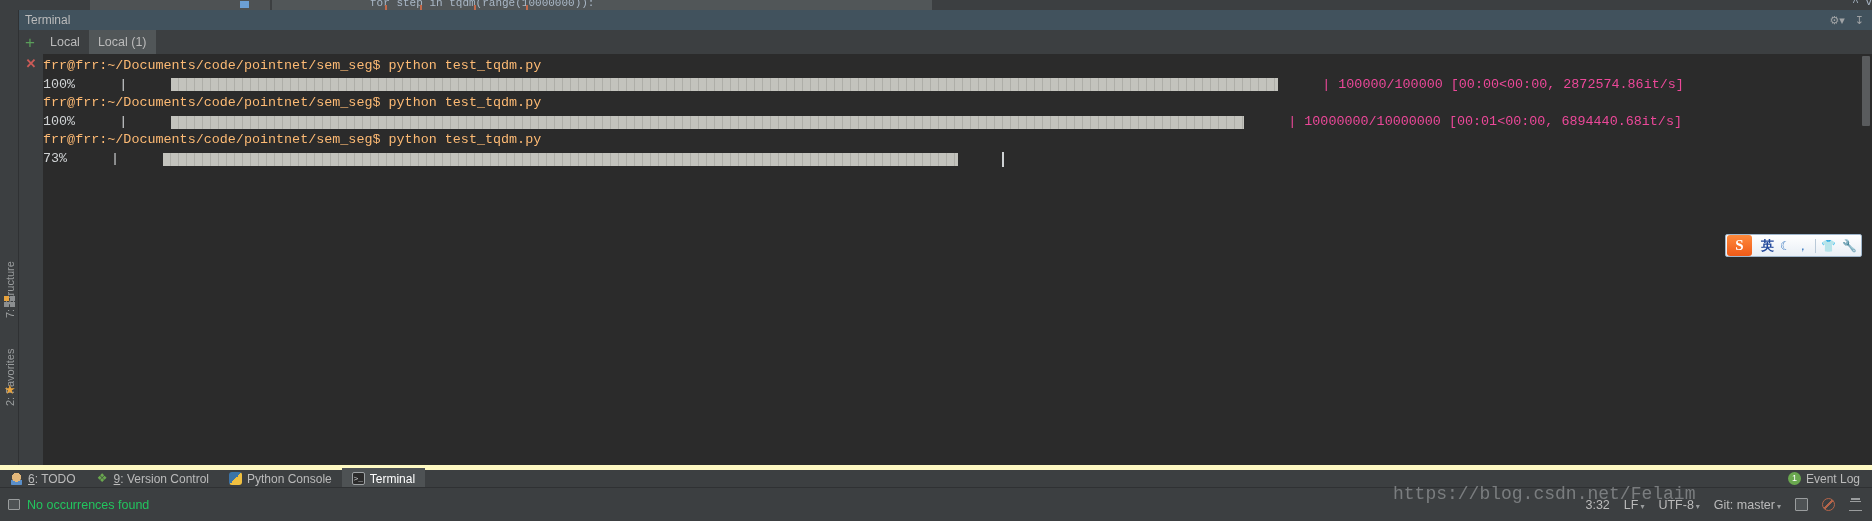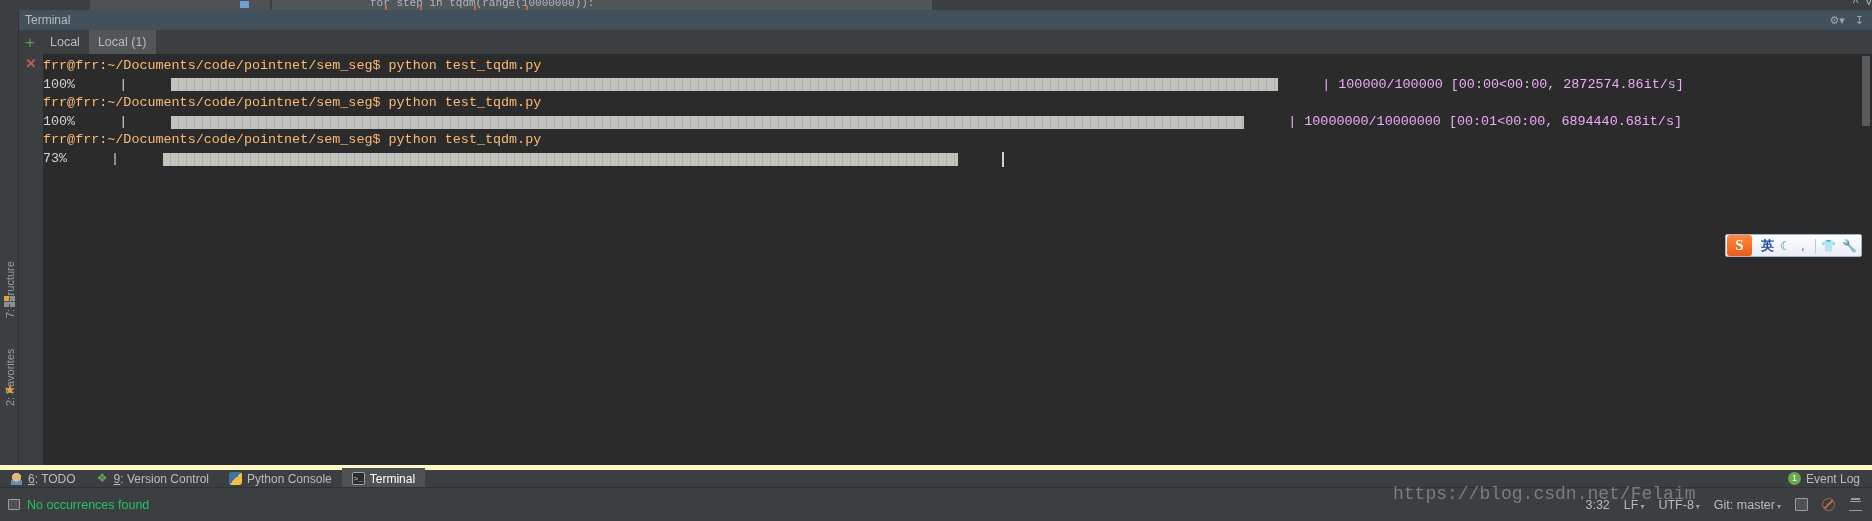--- a/index.html
+++ b/index.html
@@ -123,21 +123,21 @@
   }
   .term-line .prompt { color: #fdba74; }
   .pb-row { display: flex; align-items: center; white-space: pre; gap: 44px; }
   .pb-pct { color: #cfd2d4; }
   .pb-fill {
     display: inline-block; height: 13px; vertical-align: middle;
     background:
       repeating-linear-gradient(to right,
         #c3c3bd 0px, #c3c3bd 7px, #aeaea8 7px, #aeaea8 8px);
   }
-  .pb-after { color: #f0abfc; }
+  .pb-after { color: #ec4899; }
   .term-cursor {
     display: inline-block; width: 2px; height: 15px;
     background: #cfd2d4; vertical-align: middle;
   }
 
   
   .term-scroll {
     position: absolute; right: 0; top: 0; width: 12px; height: 100%;
     background: #2b2b2b;
   }

